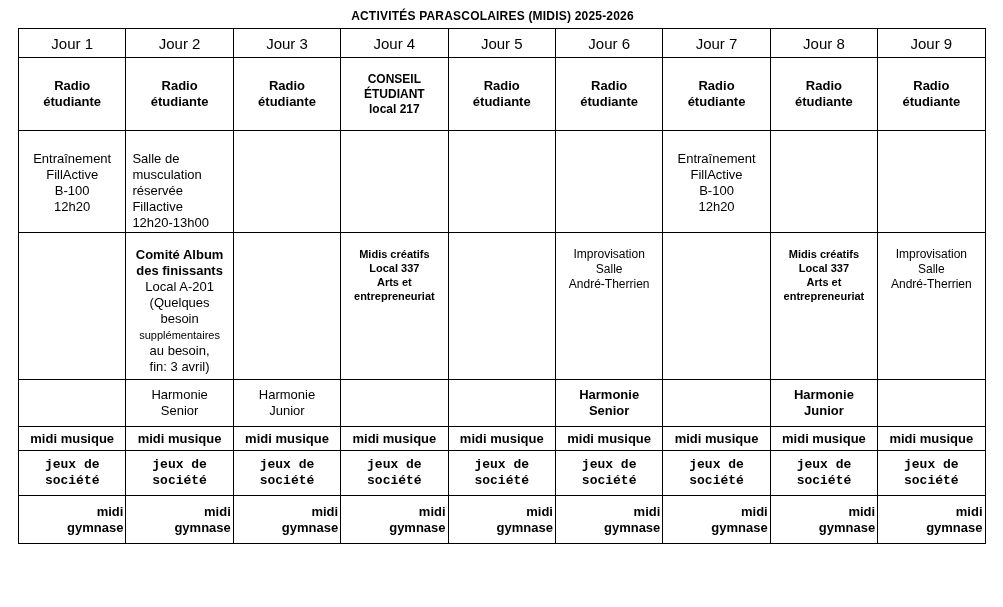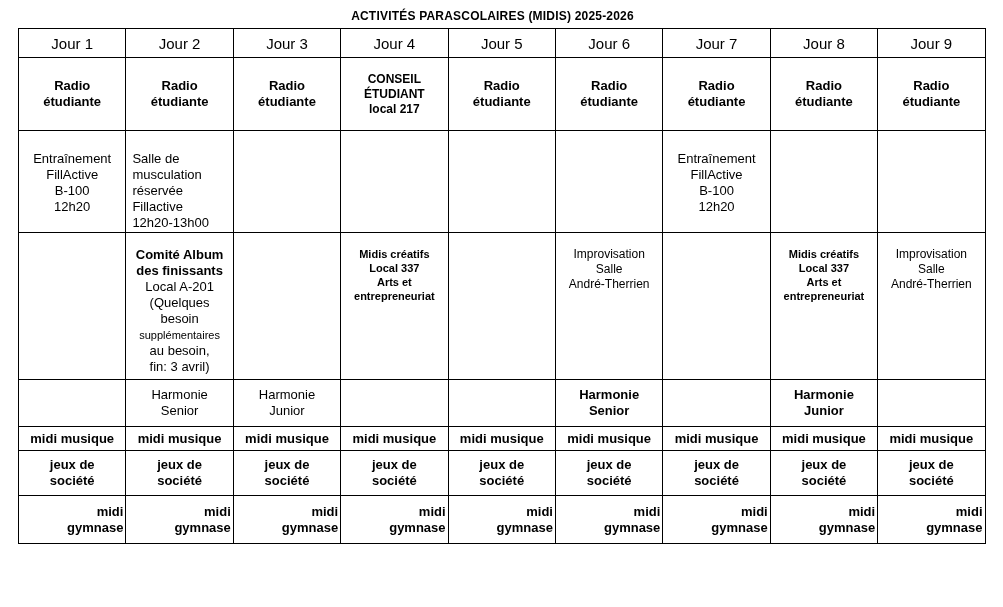--- a/index.html
+++ b/index.html
@@ -48,21 +48,21 @@
   td.fs-sm { font-size: 11px; }
   td.fs-sm .ln { line-height: 14px; }
   td.left { text-align: left; padding-left: 6px; }
 
   tr.r-radio td        { height: 70px; }
   tr.r-fillactive td   { height: 80px; vertical-align: top; padding-top: 20px; }
   tr.r-comite-album td { height: 131px; vertical-align: top; padding-top: 14px; }
   tr.r-dgi td          { height: 60px; }
   tr.r-harmonie td     { height: 44px; }
   tr.r-midi-musique td { height: 21px; }
-  tr.r-jeux-societe td { height: 42px; }
+  tr.r-jeux-societe td { height: 42px; font-family: Liberation Mono, monospace; }
   tr.r-midi-gymnase td { height: 45px; text-align: right; }
 </style>
 </head>
 <body>
 
 <div class="title">ACTIVITÉS PARASCOLAIRES (MIDIS) 2025-2026</div>
 
 <table class="sched">
   <colgroup>
     <col>

